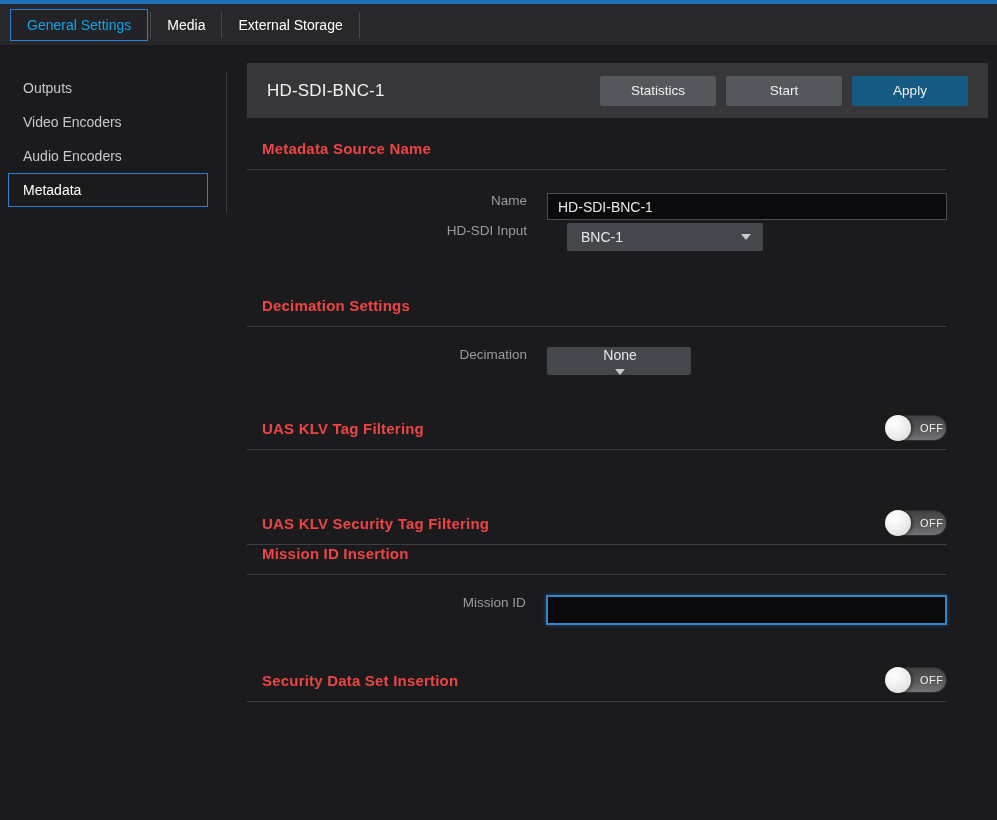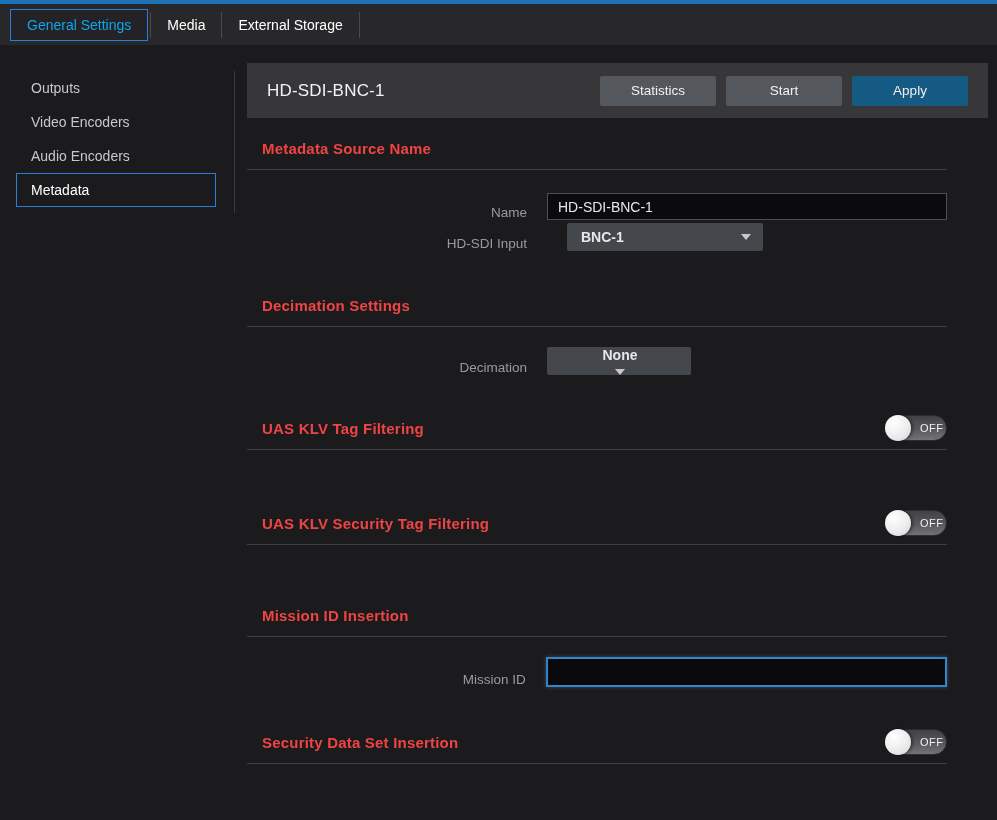--- a/index.html
+++ b/index.html
@@ -35,21 +35,21 @@
   .tab-sep {
     width: 1px;
     height: 26px;
     background: #4a4a4e;
     margin: 0 2px;
   }
 
   
   .layout { display: flex; height: 775px; }
 
-  .sidebar { width: 247px; padding-top: 26px; flex: none; padding-left: 8px; }
+  .sidebar { width: 247px; padding-top: 26px; flex: none; }
   .sidebar-nav { width: 227px; border-right: 1px solid #3c3c3e; padding-bottom: 6px; }
   .side-item {
     height: 34px;
     line-height: 32px;
     font-size: 14px;
     color: #c8c8cc;
     margin-left: 8px;
     width: 200px;
     padding-left: 14px;
     border: 1px solid transparent;
@@ -96,24 +96,24 @@
     border-bottom: 1px solid #3e3e41;
     padding: 0 0 12px 15px;
   }
   .section-header.with-toggle { padding-bottom: 8px; }
   .section-title { font-size: 15px; color: #ef4444; letter-spacing: .2px; font-weight: bold; }
 
   .mt-22 { margin-top: 22px; }
   .mt-46 { margin-top: 46px; align-items: center; }
   .mt-40 { margin-top: 40px; }
   .mt-60 { margin-top: 60px; }
-  .mt-62 { margin-top: 62px; }
+  .mt-62 { }
   .mt-42 { margin-top: 42px; }
 
-  .form-row { display: flex; align-items: flex-end; }
+  .form-row { display: flex; align-items: flex-start; }
   .form-row.r1 { margin-top: 23px; }
   .form-row.r2 { margin-top: 3px; gap: 20px; }
   .form-row.r3 { margin-top: 20px; }
   .form-label {
     width: 280px;
     text-align: right;
     margin-right: 20px;
     font-size: 13.5px;
     color: #9a9aa0;
   }
@@ -140,21 +140,20 @@
     height: 28px;
     background: #44474c;
     border-radius: 2px;
     display: flex;
     align-items: center;
     justify-content: space-between;
     padding: 0 12px 0 14px;
     color: #e8e8ea;
     font-size: 14px;
     cursor: pointer;
-    font-weight: bold;
   }
   .dd-w196 { width: 196px; }
   .dd-w128 { width: 144px; flex-direction: column; }
   .caret {
     width: 0; height: 0;
     border-left: 5px solid transparent;
     border-right: 5px solid transparent;
     border-top: 6px solid #c9c9cc;
   }
 

